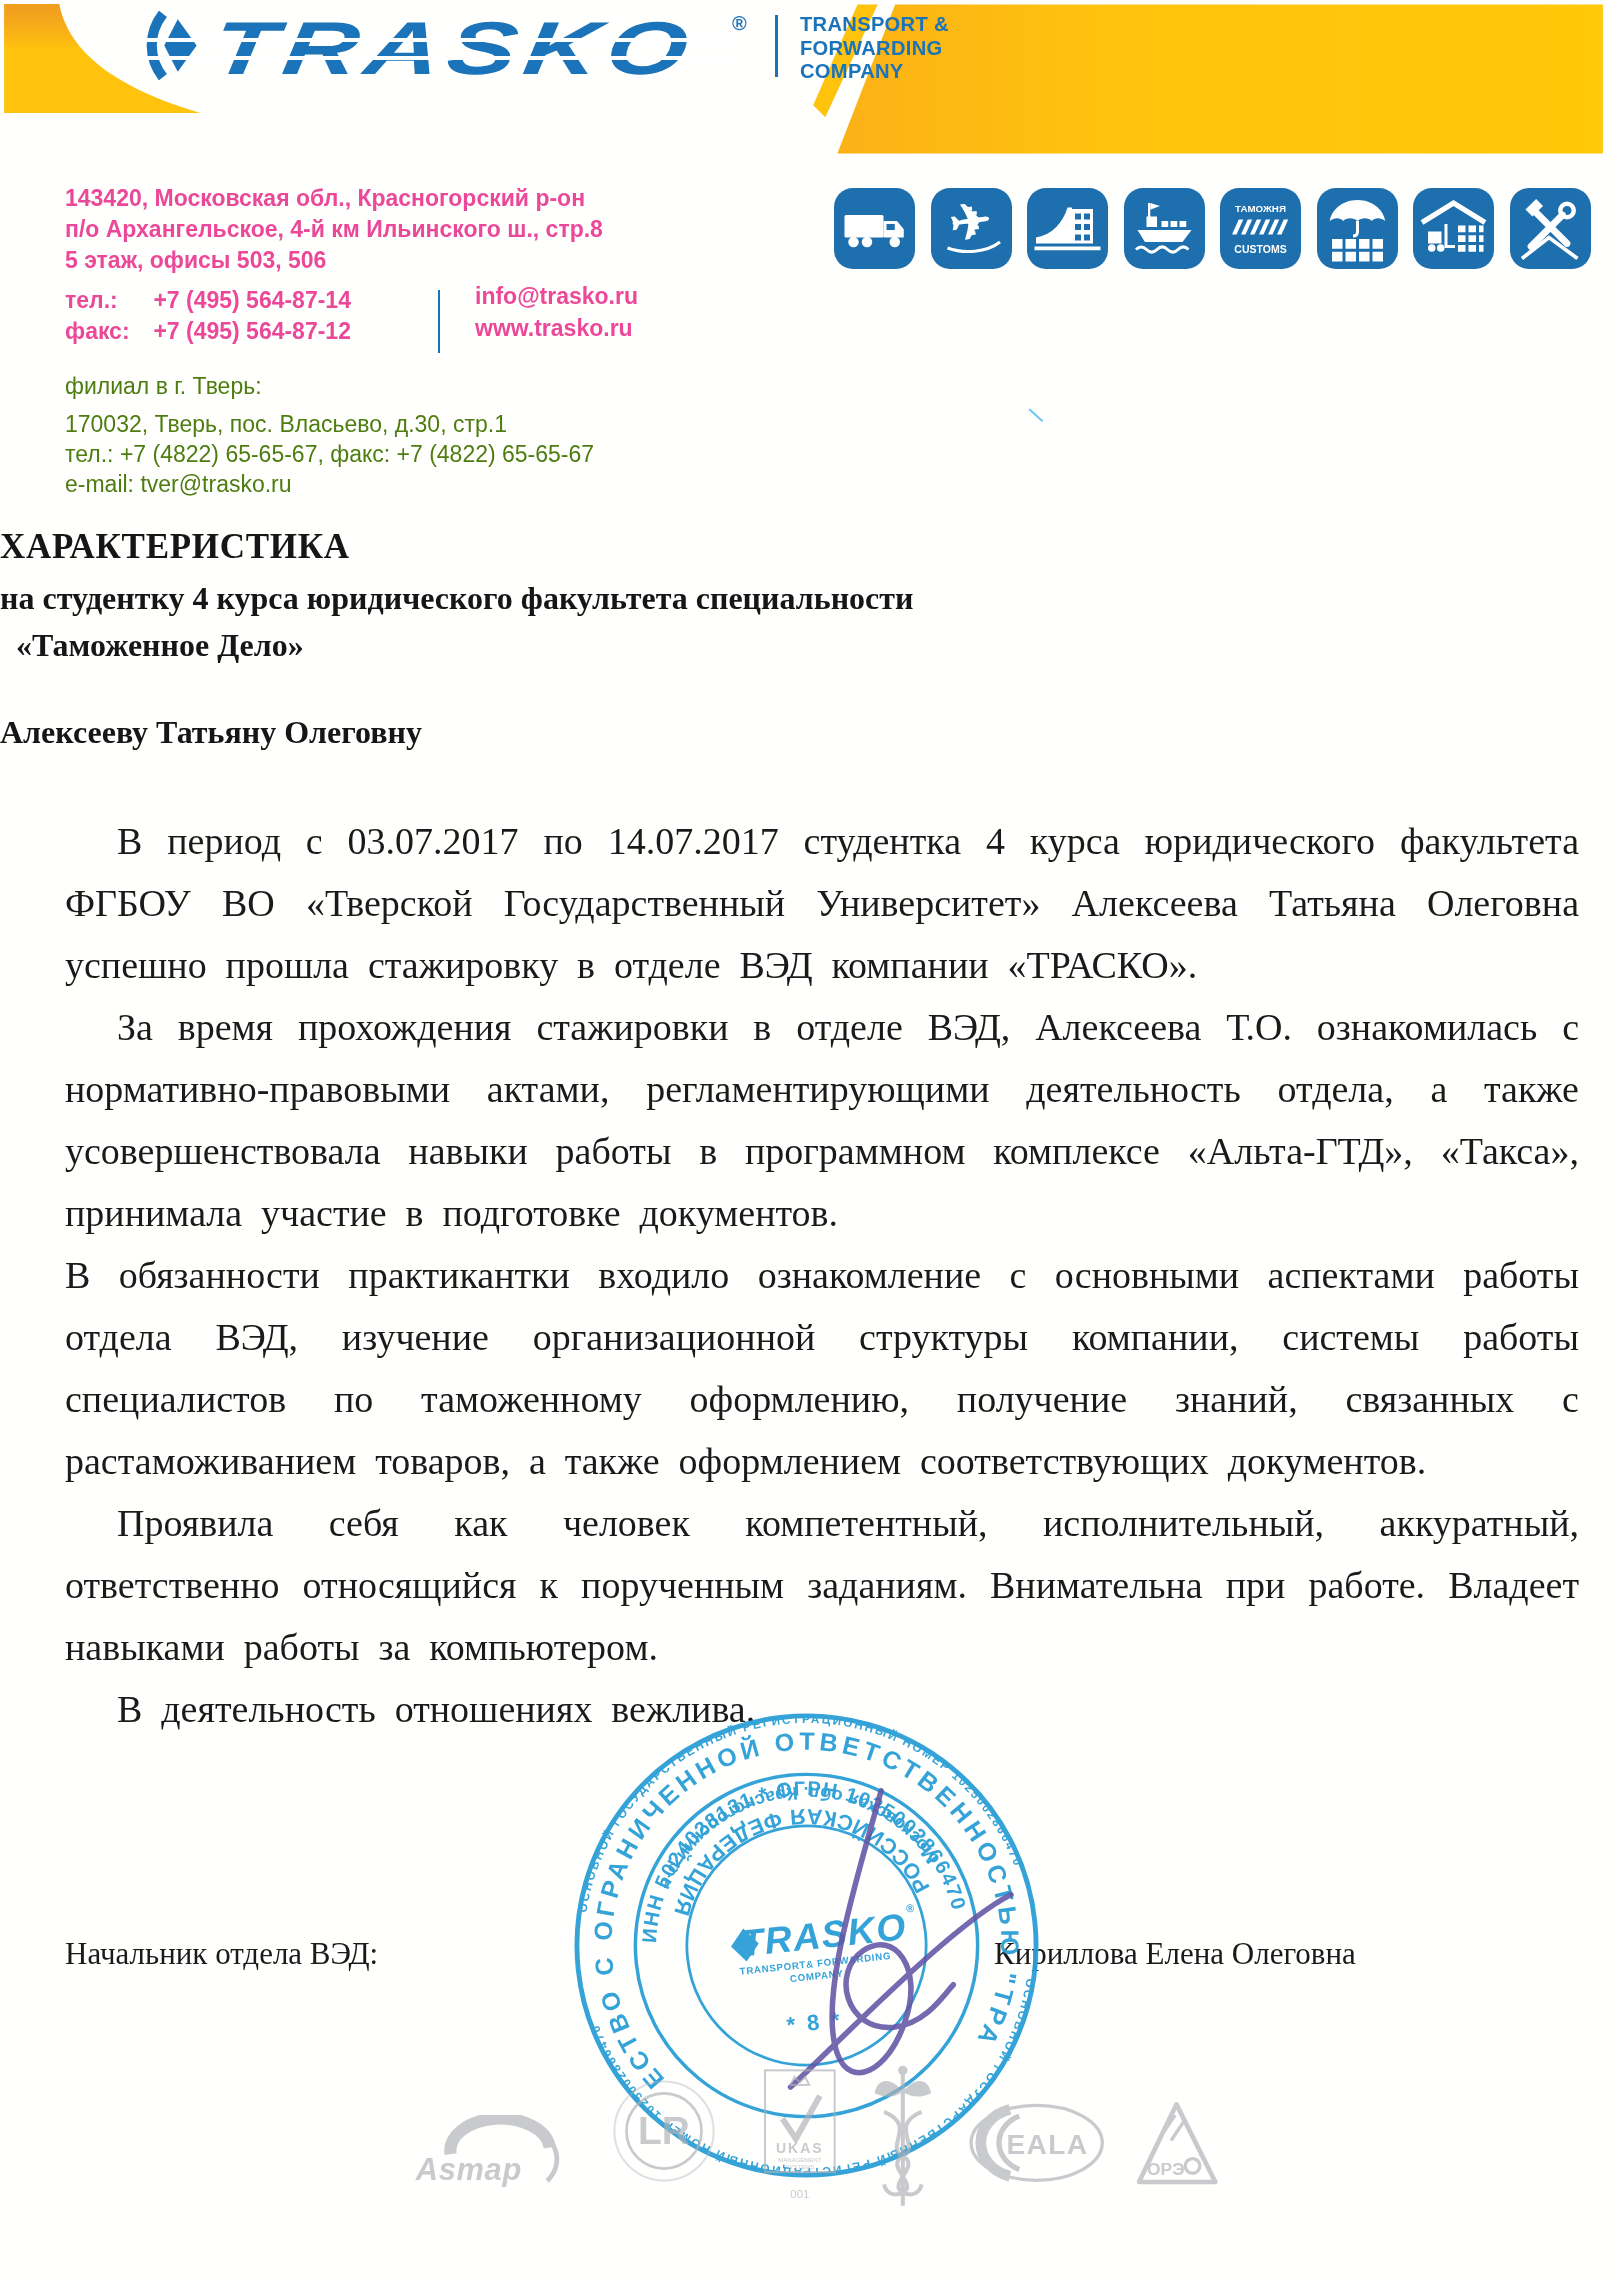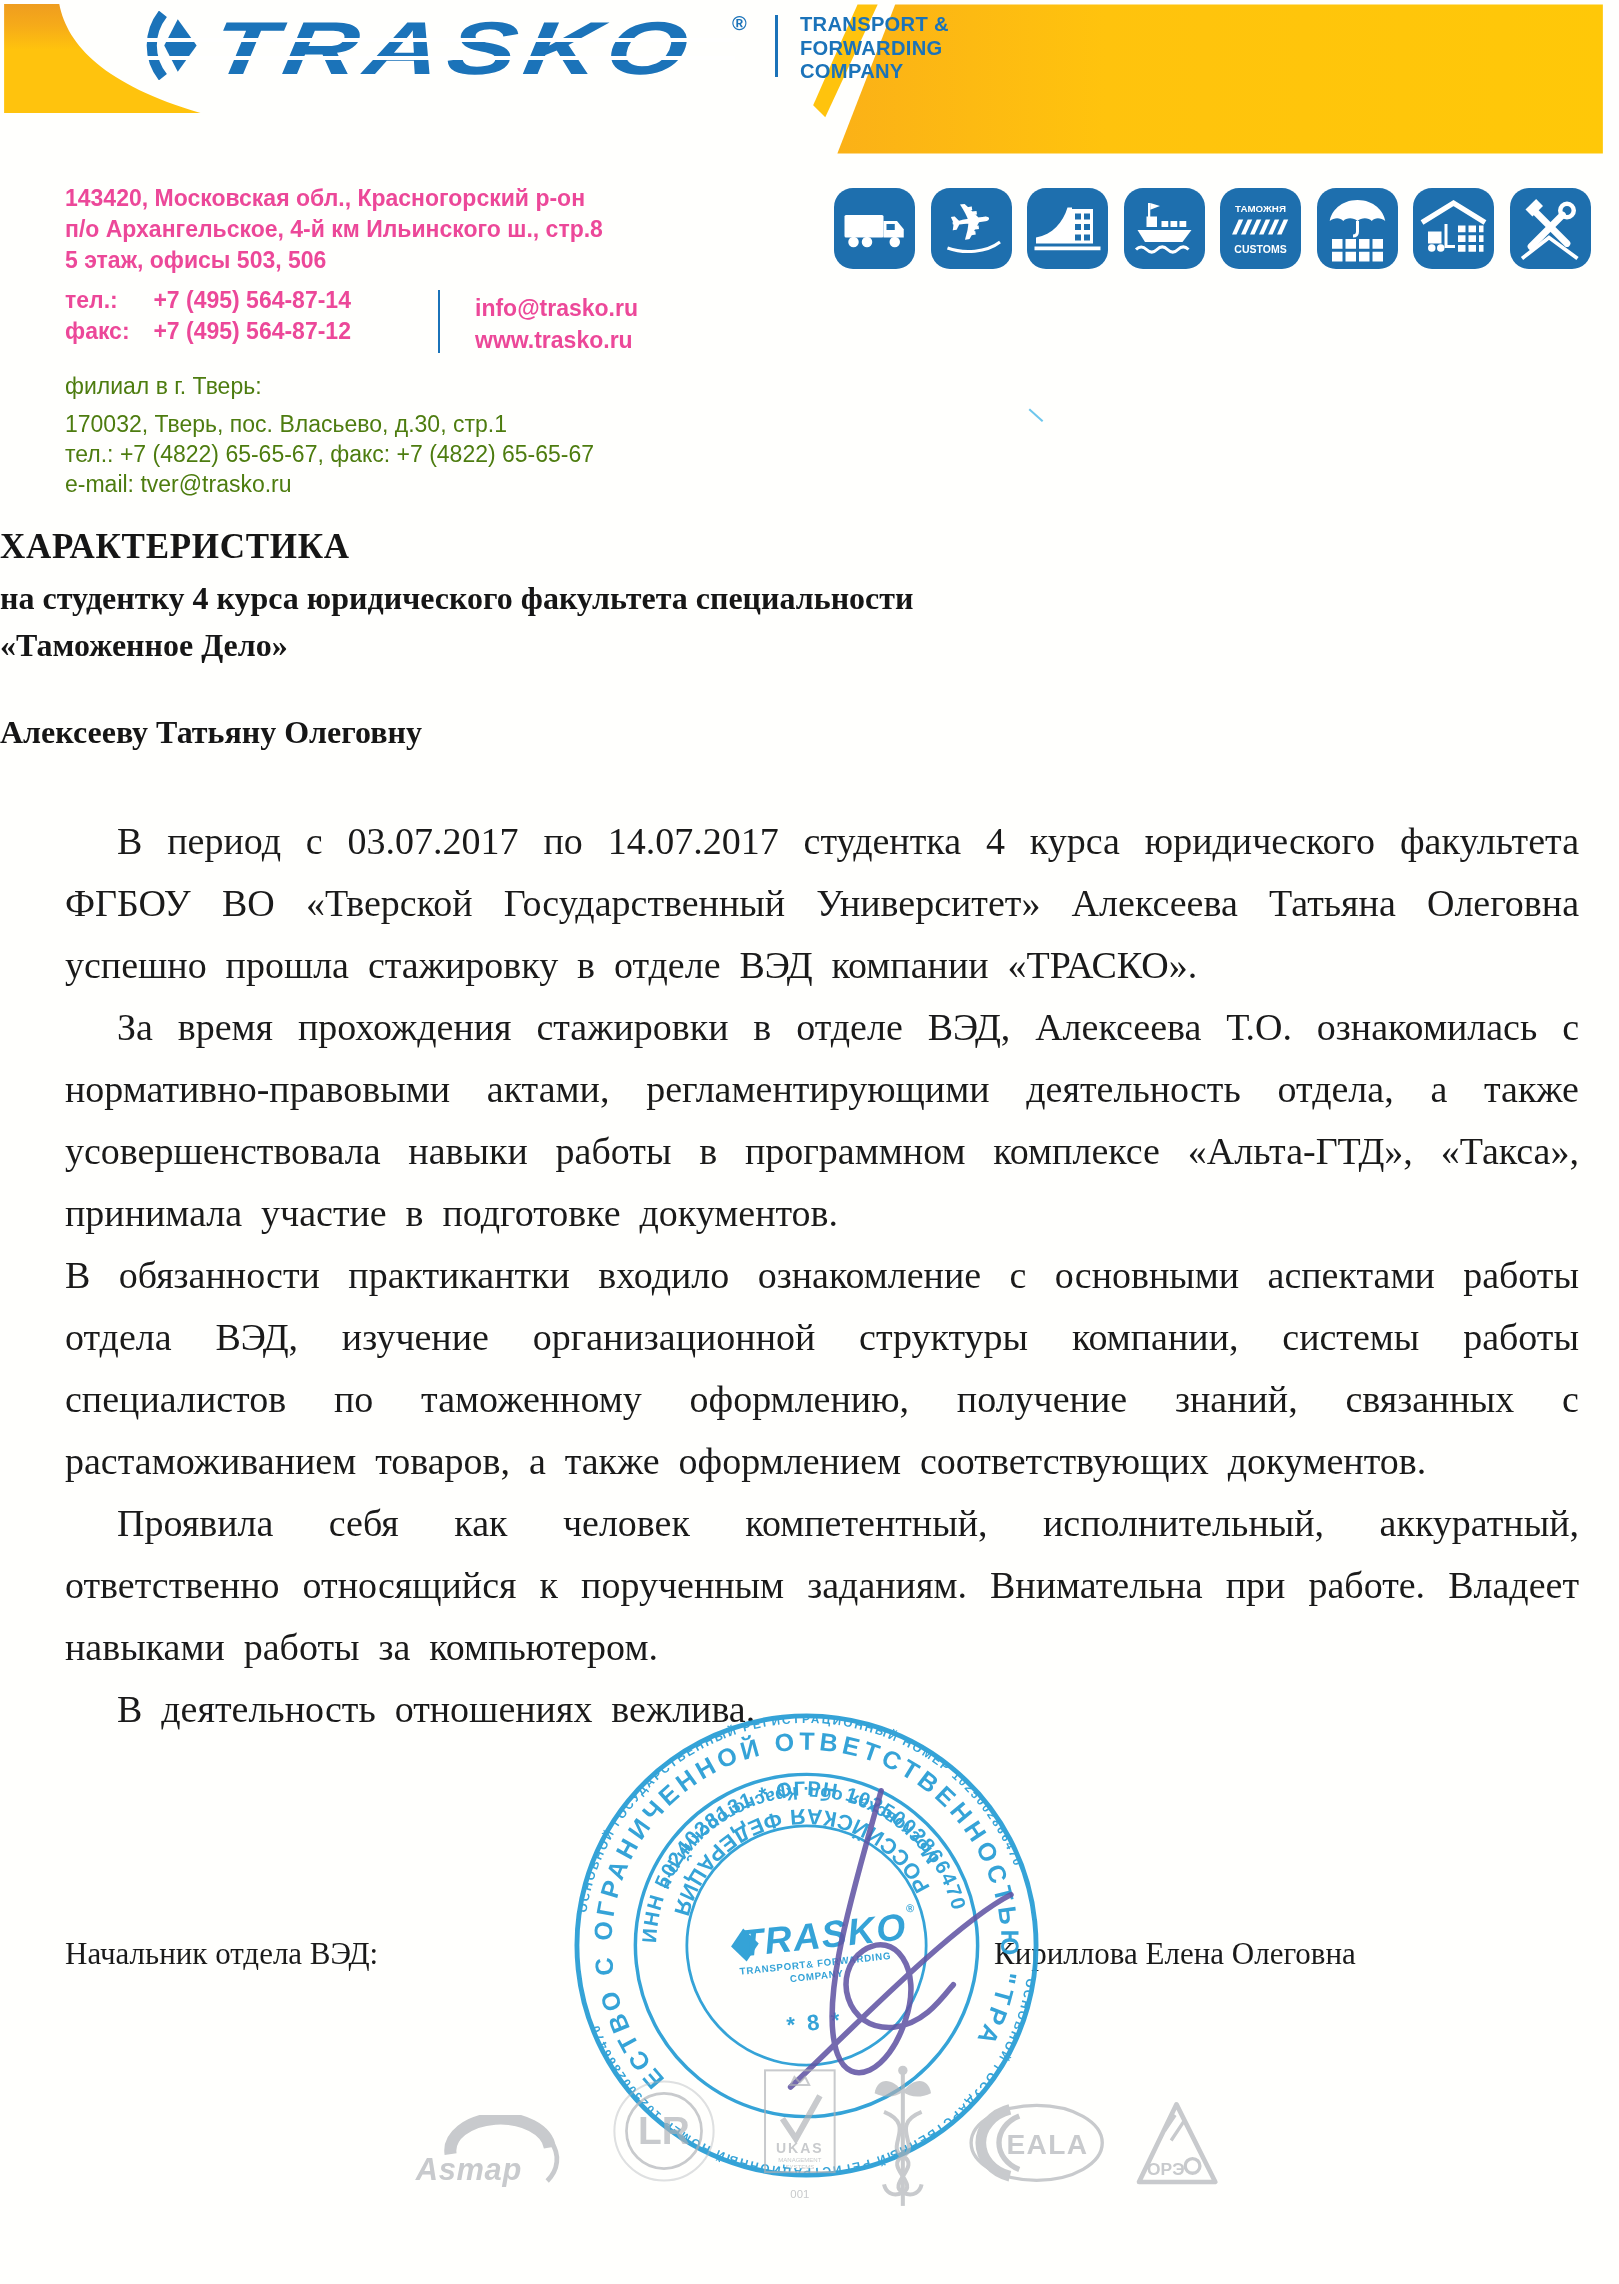--- a/index.html
+++ b/index.html
@@ -107,21 +107,21 @@
     <div>
       <span class="lbl">тел.:</span>
       <span>+7 (495) 564-87-14</span>
     </div>
     <div>
       <span class="lbl">факс:</span>
       <span>+7 (495) 564-87-12</span>
     </div>
   </div>
   <div class="abs vdiv" style="left:438px;top:290px;width:2px;height:63px"></div>
-  <div class="abs contacts" style="left:475px;top:292px;line-height:32px">
+  <div class="abs contacts" style="left:475px;top:280px;line-height:32px">
     <div>info@trasko.ru</div>
     <div>www.trasko.ru</div>
   </div>
 
   <div class="abs icon-row" style="left:834px;top:188px">
     <div class="sicon">
       <svg viewBox="0 0 100 100">
         <rect x="10" y="32" width="52" height="30" rx="2" fill="#fff"></rect>
         <path d="M62 40 h18 l9 11 v11 h-27 z" fill="#fff"></path>
         <rect x="66" y="44" width="11" height="8" fill="#1e6fae"></rect>
@@ -227,21 +227,21 @@
     <div>филиал в г. Тверь:</div>
     <div style="height:8px"></div>
     <div>170032, Тверь, пос. Власьево, д.30, стр.1</div>
     <div>тел.: +7 (4822) 65-65-67,   факс: +7 (4822) 65-65-67</div>
     <div>e-mail:  tver@trasko.ru</div>
   </div>
   <div class="abs" style="left:1027px;top:414px;width:17.5px;height:2px;background:#49b8e8;transform:rotate(42deg);opacity:.8"></div>
 
   <div class="abs doc-title" style="left:0;width:1620px;top:527px;font-size:35px;letter-spacing:0.7px">ХАРАКТЕРИСТИКА</div>
   <div class="abs doc-title" style="left:0;width:1620px;top:580px;font-size:32px">на студентку 4 курса юридического факультета специальности</div>
-  <div class="abs doc-title" style="left:0;width:1372px;top:627px;font-size:32px">«Таможенное Дело»</div>
+  <div class="abs doc-title" style="left:16px;width:1372px;top:627px;font-size:32px">«Таможенное Дело»</div>
   <div class="abs doc-title" style="left:0;width:1427px;top:714px;font-size:32px">Алексееву Татьяну Олеговну</div>
 
   <div class="abs bodytext" style="left:65px;top:810px;width:1514px">
     <p class="ind">В период с 03.07.2017 по 14.07.2017 студентка 4 курса юридического факультета ФГБОУ ВО «Тверской Государственный Университет» Алексеева Татьяна Олеговна успешно прошла стажировку в отделе ВЭД компании «ТРАСКО».</p>
     <p class="ind">За время прохождения стажировки в отделе ВЭД, Алексеева Т.О. ознакомилась с нормативно-правовыми актами, регламентирующими деятельность отдела, а также усовершенствовала навыки работы в программном комплексе «Альта-ГТД», «Такса», принимала участие в подготовке документов.</p>
     <p>В обязанности практикантки входило ознакомление с основными аспектами работы отдела ВЭД, изучение организационной структуры компании, системы работы специалистов по таможенному оформлению, получение знаний, связанных с растаможиванием товаров, а также оформлением соответствующих документов.</p>
     <p class="ind">Проявила себя как человек компетентный, исполнительный, аккуратный, ответственно относящийся к порученным заданиям. Внимательна при работе. Владеет навыками работы за компьютером.</p>
     <p class="ind">В деятельность отношениях вежлива.</p>
   </div>
 

